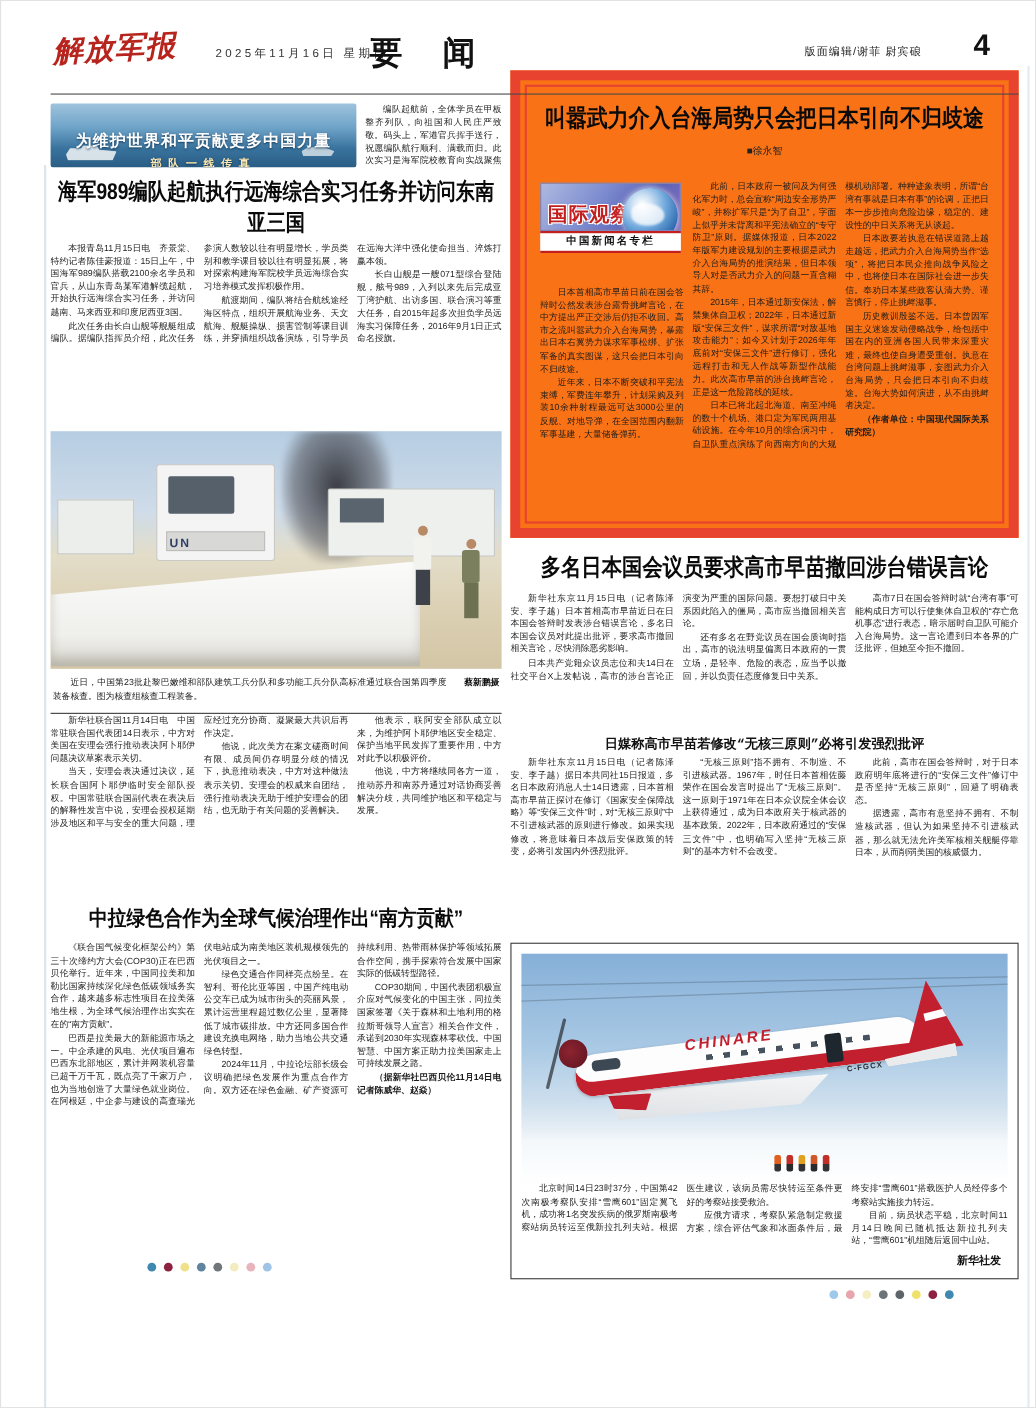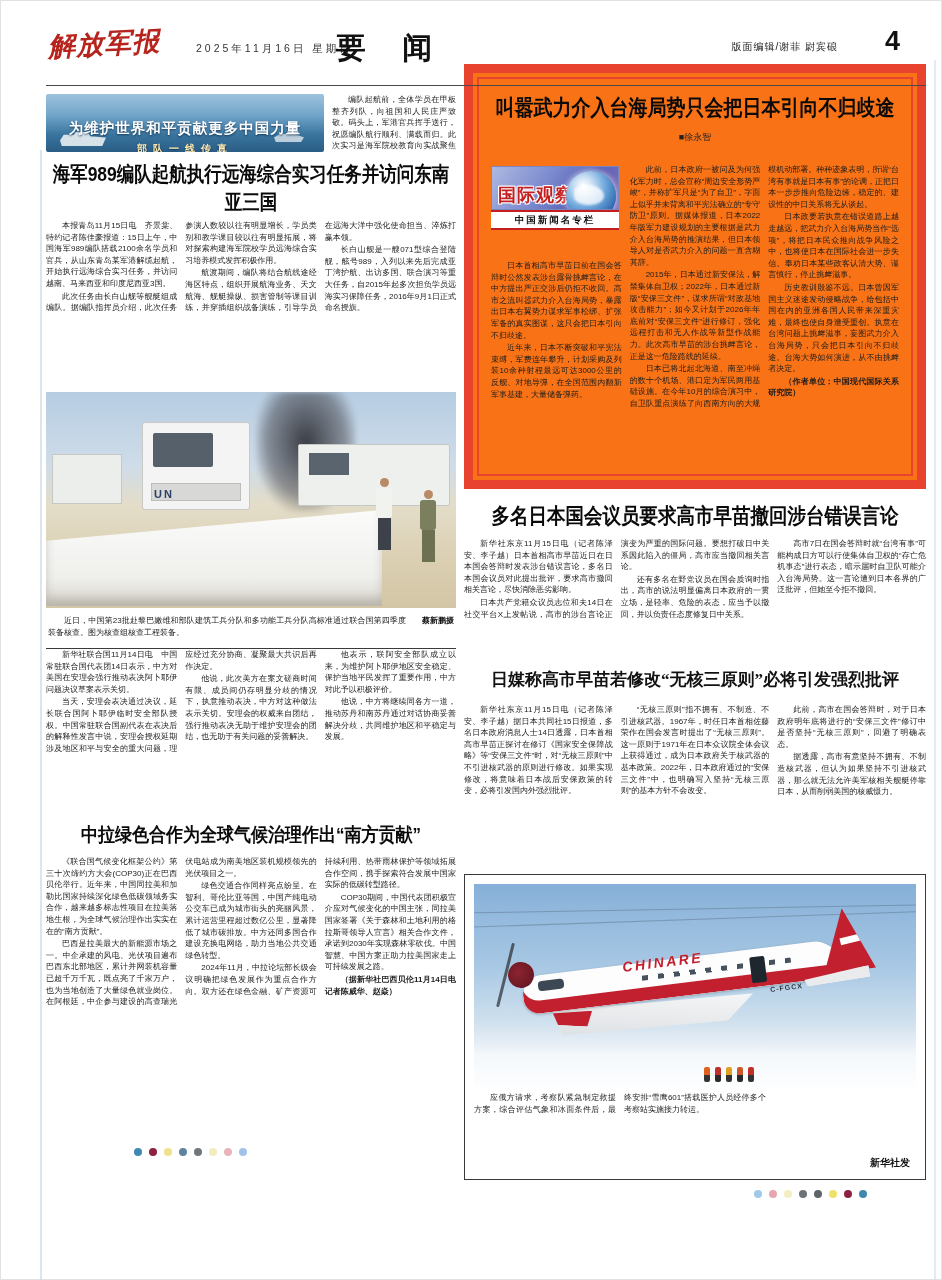--- a/index.html
+++ b/index.html
@@ -47,21 +47,21 @@
   .side-text { flex:1; overflow:hidden; }
 
   
   .h-navy { margin:12px 0 8px; text-align:center; font-size:17.5px; font-weight:900; letter-spacing:0; color:#0a0a0a;
     transform:scaleY(1.18); transform-origin:center; }
   .h-serif { font-family:"Liberation Serif","DejaVu Serif",serif; font-weight:700; text-align:center; color:#111; }
   .h-sans  { font-weight:900; text-align:center; color:#0a0a0a; }
   .h-unsc { font-size:16.5px; margin:14px 0 10px; }
   .h-latam { font-size:17px; margin:16px 0 10px; transform:scaleY(1.12); }
   .h-diet { font-size:18.5px; margin:14px 0 10px; transform:scaleY(1.15); }
-  .h-nuclear { font-size:17px; margin:14px 0 13px; }
+  .h-nuclear { font-size:12px; margin:14px 0 2px;font-family:Liberation Mono, monospace; }
   .h-antarctic { font-size:16.5px; margin:10px 0 8px; }
 
   .navy-cols { height:168px; }
   .unsc-cols { height:158px; }
   .latam-cols { height:286px; }
   .diet-cols { height:116px; }
   .nuclear-cols { height:158px; }
   .ant-cols { height:62px; }
 
   
@@ -295,21 +295,23 @@
           <span class="lbl-reg">C-FGCX</span>
           <div class="crew">
             <i style="background:linear-gradient(180deg,#e06020 55%,#333 55%)"></i>
             <i style="background:linear-gradient(180deg,#c03028 55%,#2a2a2a 55%)"></i>
             <i style="background:linear-gradient(180deg,#e0a020 55%,#333 55%)"></i>
             <i style="background:linear-gradient(180deg,#d05828 55%,#2a2a2a 55%)"></i>
             <i style="background:linear-gradient(180deg,#c03028 55%,#333 55%)"></i>
           </div>
         </div>
         <div class="cols3 ant-cols">
+            <p class="para">北京时间14日23时37分，中国第42次南极考察队安排“雪鹰601”固定翼飞机，成功将1名突发疾病的俄罗斯南极考察站病员转运至俄新拉扎列夫站。根据医生建议，该病员需尽快转运至条件更好的考察站接受救治。</p>
             <p class="para">应俄方请求，考察队紧急制定救援方案，综合评估气象和冰面条件后，最终安排“雪鹰601”搭载医护人员经停多个考察站实施接力转运。</p>
+            <p class="para">目前，病员状态平稳，北京时间11月14日晚间已随机抵达新拉扎列夫站，“雪鹰601”机组随后返回中山站。</p>
           </div>
         <div class="ant-credit">新华社发</div>
       </div>
 
       <div class="dots dots-right">
           <span class="dot" style="background: rgb(158, 201, 234);"></span>
           <span class="dot" style="background: rgb(231, 166, 173);"></span>
           <span class="dot" style="background: rgb(244, 238, 194);"></span>
           <span class="dot" style="background: rgb(109, 116, 120);"></span>
           <span class="dot" style="background: rgb(94, 100, 104);"></span>

